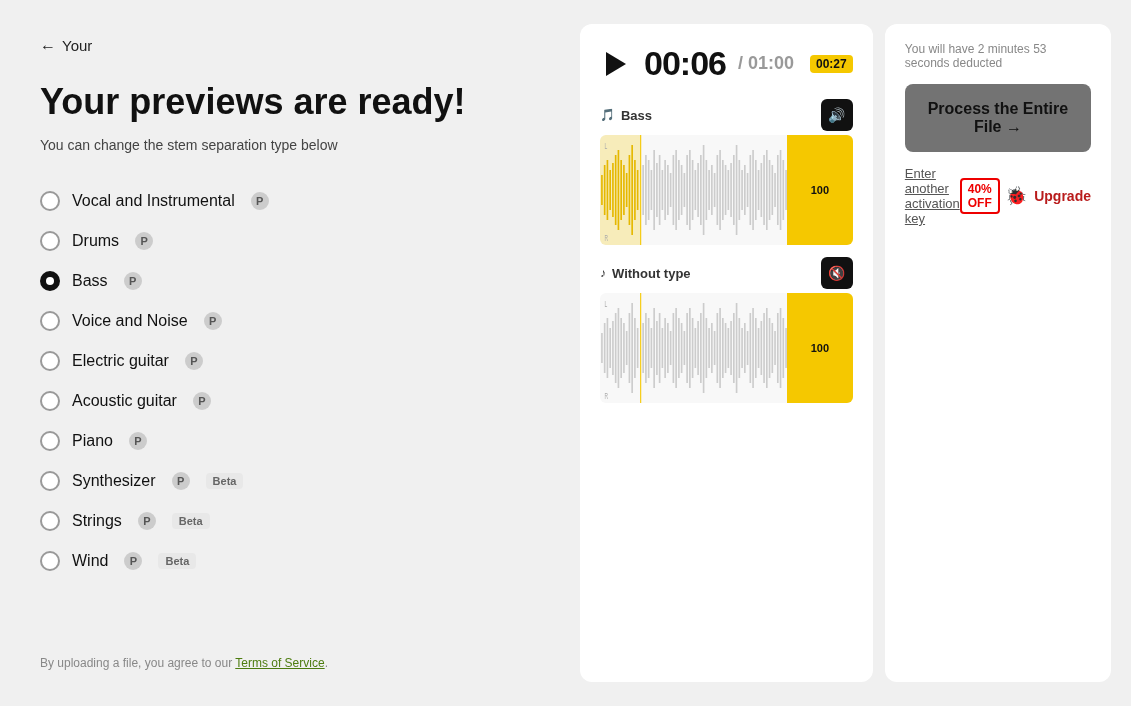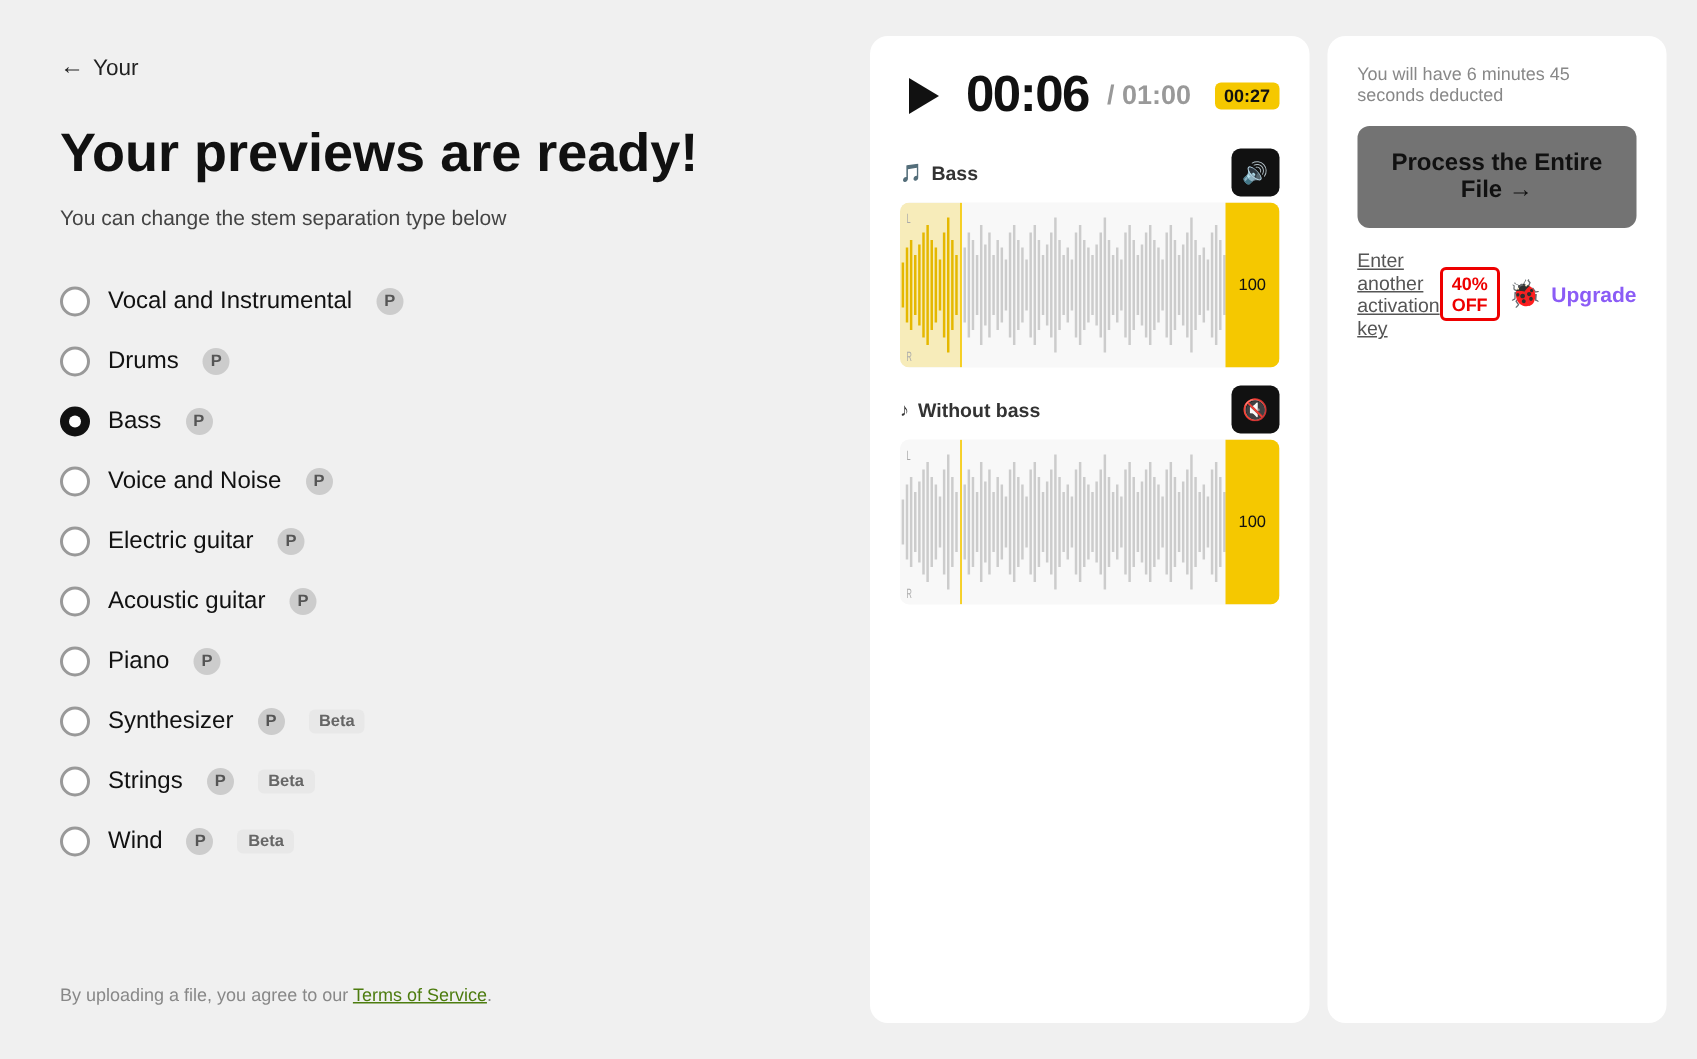--- a/index.html
+++ b/index.html
@@ -215,28 +215,28 @@
       background: #f8f8f8;
       border-radius: 6px;
       overflow: hidden;
       margin-bottom: 2px;
     }
     .volume-box {
       position: absolute;
       right: 0;
       top: 0;
       bottom: 0;
-      width: 36px;
+      width: 66px;
       background: #f5c800;
       display: flex;
       align-items: center;
       justify-content: center;
       flex-direction: column;
       font-size: 11px;
-      font-weight: 400;
+      font-weight: 700;
       color: #111;
     }
     .waveform-svg {
       width: 100%;
       height: 100%;
     }
 
     
     .remaining-card {
       background: #fff;
@@ -300,21 +300,21 @@
       font-size: 12px;
       font-weight: 700;
       color: #e00;
     }
     .bug-icon {
       font-size: 18px;
     }
     .upgrade-link {
       font-size: 14px;
       font-weight: 600;
-      color: #8b5cf6;
+      color: #b91c1c;
       cursor: pointer;
     }
   </style>
 </head>
 <body>
 
 <div class="left-panel">
   <a class="back-link">
     <span class="back-arrow">←</span>
     <span>Your</span>
@@ -506,21 +506,21 @@
         <div class="volume-box">
           <span>100</span>
         </div>
       </div>
     </div>
 
     <div class="track-section">
       <div class="track-header">
         <div class="track-name">
           <span class="track-icon">♪</span>
-          <span>Without bass</span>
+          <span>Without type</span>
         </div>
         <div class="volume-btn" style="background:#111;color:#fff;">🔇</div>
       </div>
       <div class="waveform-container">
         <svg class="waveform-svg" viewBox="0 0 460 110" preserveAspectRatio="none">
 
           <g fill="#ccc">
             <rect x="2" y="40" width="3" height="30"></rect>
             <rect x="7" y="30" width="3" height="50"></rect>
             <rect x="12" y="25" width="3" height="60"></rect>
@@ -610,21 +610,21 @@
           <line x1="74" y1="0" x2="74" y2="110" stroke="#f5c800" stroke-width="2"></line>
         </svg>
         <div class="volume-box">
           <span>100</span>
         </div>
       </div>
     </div>
   </div>
 
   <div class="remaining-card">
-    <p class="remaining-sub">You will have 6 minutes 45 seconds deducted</p>
+    <p class="remaining-sub">You will have 2 minutes 53 seconds deducted</p>
     <button class="process-btn">Process the Entire File →</button>
     <div class="upgrade-row">
       <span class="activation-link">Enter another activation key</span>
       <div class="upgrade-right">
         <span class="discount-badge">40% OFF</span>
         <span class="bug-icon">🐞</span>
         <span class="upgrade-link">Upgrade</span>
       </div>
     </div>
   </div>

